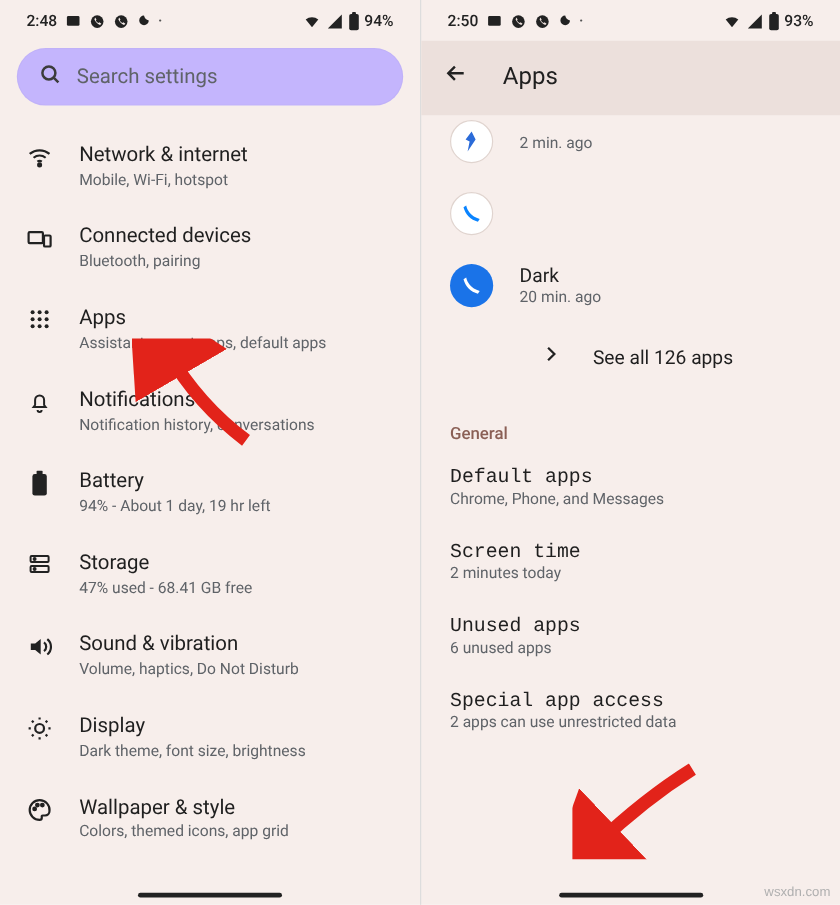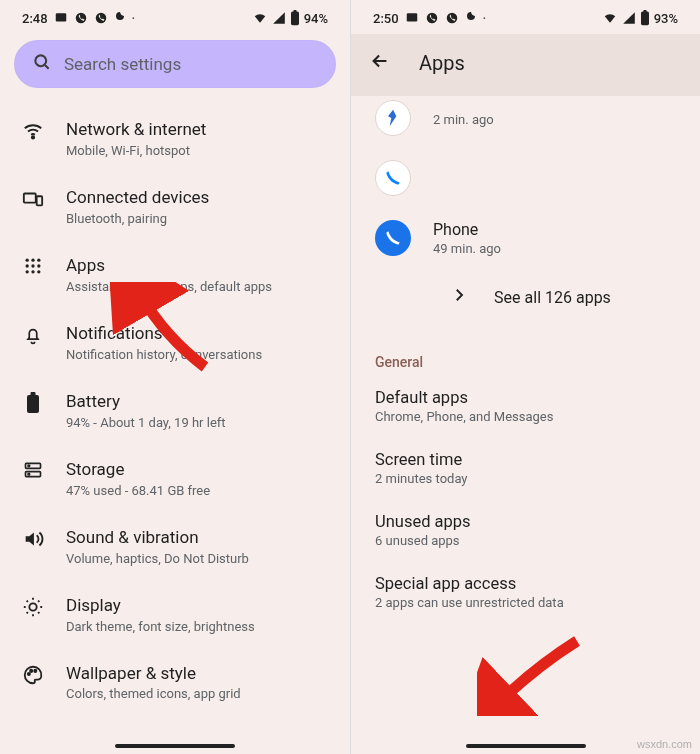--- a/index.html
+++ b/index.html
@@ -22,21 +22,21 @@
   .phone + .phone { border-left: 1px solid #ddd; }
   .statusbar {
     display: flex;
     align-items: center;
     justify-content: space-between;
     padding: 10px 22px 8px 22px;
     font-size: 13px;
     font-weight: 500;
     color: #222;
   }
-  .status-left { display: flex; align-items: flex-start; gap: 6px; }
+  .status-left { display: flex; align-items: center; gap: 6px; }
   .status-right { display: flex; align-items: center; gap: 4px; }
   .sicon { display: inline-flex; }
   .search {
     margin: 6px 14px 14px 14px;
     background: #c4b5fd;
     border-radius: 28px;
     height: 48px;
     display: flex;
     align-items: center;
     padding: 0 18px;
@@ -92,21 +92,21 @@
     padding: 18px 20px 18px 30px;
     font-size: 16px; color:#1f1f1f;justify-content:center;
   }
   .section-header {
     padding: 18px 11px 6px 24px;
     font-size: 14px;
     color: #8a5f55;
     font-weight: 500;
   }
   .g-row { padding: 12px 24px 14px 24px; }
-  .g-title { font-size: 16.5px; color:#1f1f1f; }
+  .g-title { font-size: 16.5px; color:#1f1f1f;font-family:Liberation Mono, monospace; }
   .g-sub { font-size: 13px; color:#5f6368; margin-top:2px; }
   .navbar {
     position:absolute; bottom:6px; left:50%;
     transform:translateX(-50%);
     width:120px; height:4px; border-radius:2px;
     background:#222;
   }
   .arrow {
     position:absolute;
     pointer-events:none;
@@ -381,22 +381,22 @@
           </svg>
         </div>
     </div>
     <div class="app-row">
       <div class="app-icon" style="background:#1a73e8;">
           <svg width="18" height="18" viewBox="0 0 24 24" fill="#fff">
             <path d="M6 3c1 5 5 12 15 15l-2 3c-8-2-14-8-16-16z"></path>
           </svg>
         </div>
       <div class="row-text">
-          <div class="app-title">Phone</div>
-          <div class="app-sub">49 min. ago</div>
+          <div class="app-title">Dark</div>
+          <div class="app-sub">20 min. ago</div>
         </div>
     </div>
     <div class="see-all">
       <span><svg width="18" height="18" viewBox="0 0 24 24" fill="none" stroke="#222" stroke-width="2.5">
             <path d="M9 5l7 7-7 7"></path>
           </svg></span>
       <span>See all 126 apps</span>
     </div>
   </div>
 

